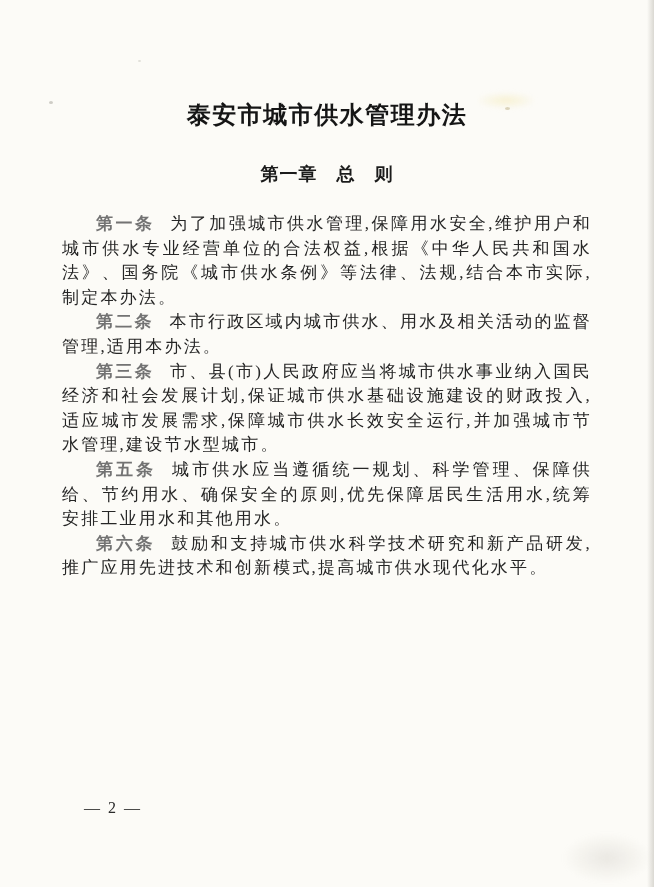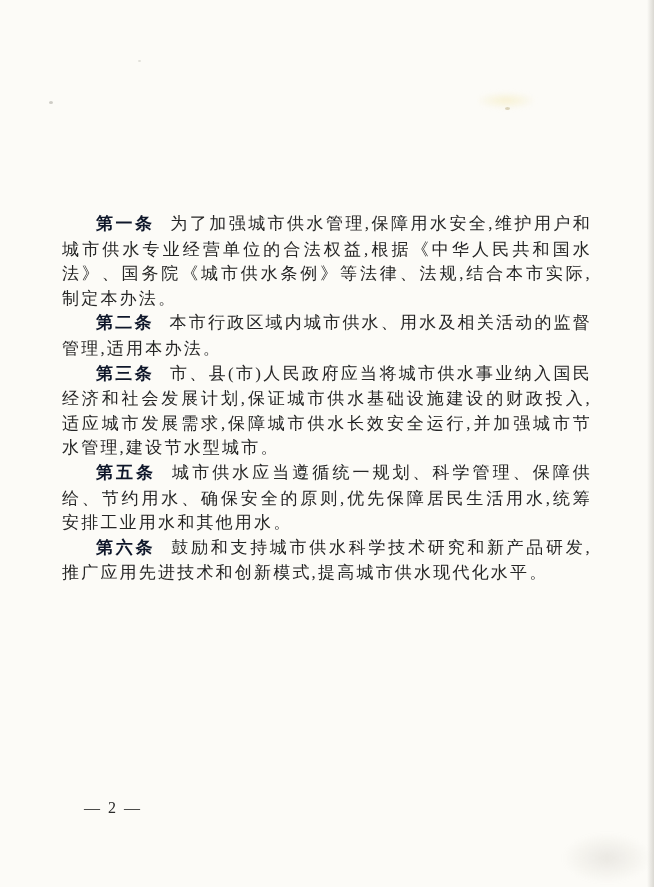--- a/index.html
+++ b/index.html
@@ -26,22 +26,22 @@
   .chap2{margin:20px 0 21px;line-height:25px;}
   .doc-body{
     position:absolute;left:62px;top:212px;width:530px;
     font:17px/24.6px "Liberation Serif",serif;
     letter-spacing:2.2px;
     text-align:justify;text-justify:inter-character;
     color:#262626;
   }
   .para{margin:0;text-indent:2em;}
   .art-num{
-    font-family:Liberation Mono, monospace;font-weight:700;
-    margin-right:16px;color:#0f172a;
+    font-family:Liberation Serif, serif;font-weight:700;
+    margin-right:16px;color:#737373;
   }
   .art-num:empty{margin-right:0;}
   .page-number{
     position:absolute;left:84px;top:798px;
     font:16px/20px "Liberation Serif",serif;
     letter-spacing:2px;color:#2a2a2a;
   }
   
   .edge-shadow{
     position:absolute;right:0;top:0;width:7px;height:100%;
@@ -65,21 +65,23 @@
 </head>
 <body>
 
 <div class="page">
 
   <div class="smear"></div>
   <div class="speck speck1"></div>
   <div class="speck speck2"></div>
   <div class="speck speck3"></div>
 
+  <h1 class="doc-title">泰安市城市供水管理办法</h1>
 
+  <h2 class="chap-heading chap1">第一章　总　则</h2>
 
   <div class="doc-body">
 
     <p class="para"><span class="art-num">第一条</span><span>为了加强城市供水管理,保障用水安全,维护用户和城市供水专业经营单位的合法权益,根据《中华人民共和国水法》、国务院《城市供水条例》等法律、法规,结合本市实际,制定本办法。</span></p>
 
     <p class="para"><span class="art-num">第二条</span><span>本市行政区域内城市供水、用水及相关活动的监督管理,适用本办法。</span></p>
 
     <p class="para"><span class="art-num">第三条</span><span>市、县(市)人民政府应当将城市供水事业纳入国民经济和社会发展计划,保证城市供水基础设施建设的财政投入,适应城市发展需求,保障城市供水长效安全运行,并加强城市节水管理,建设节水型城市。</span></p>
 
 

